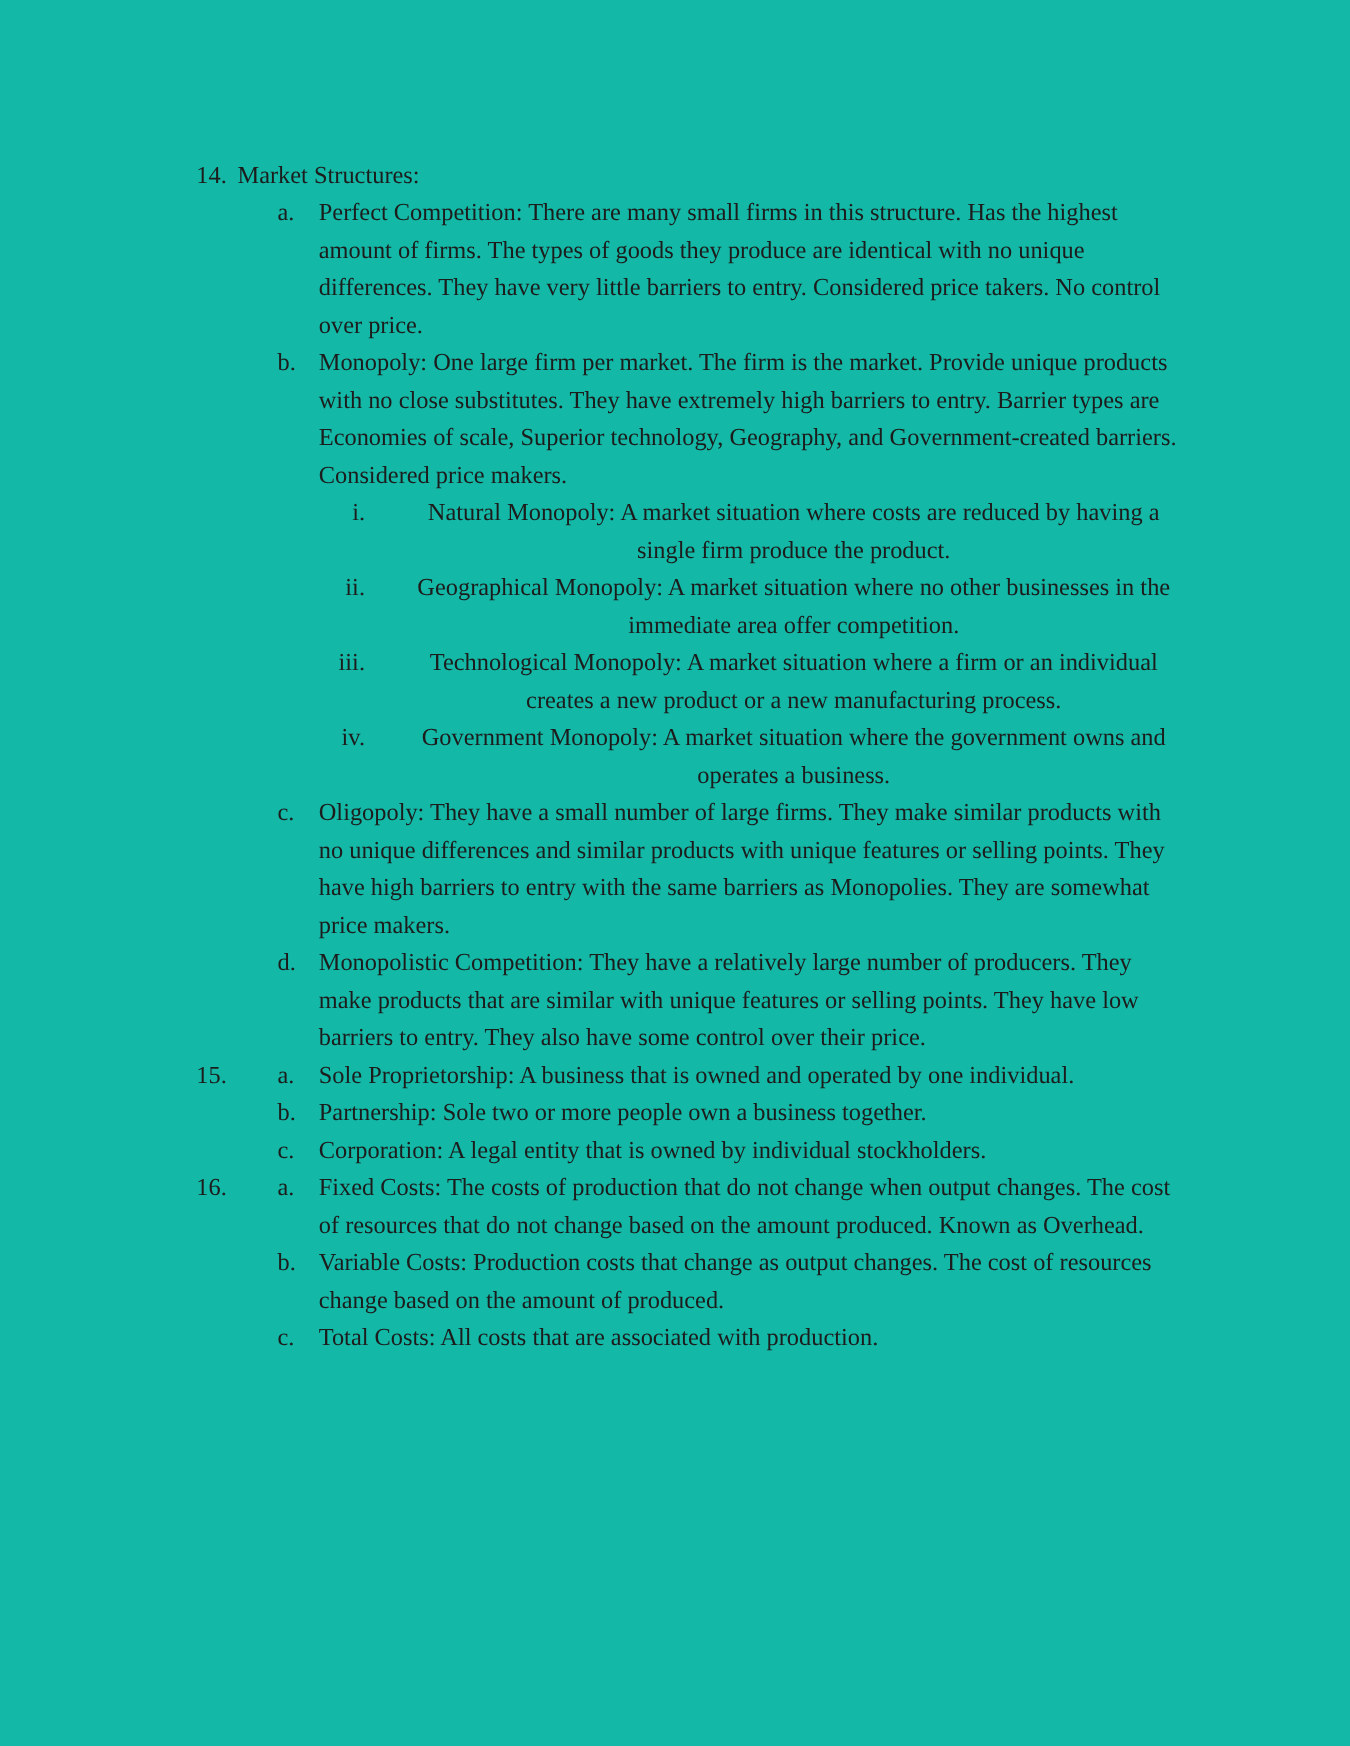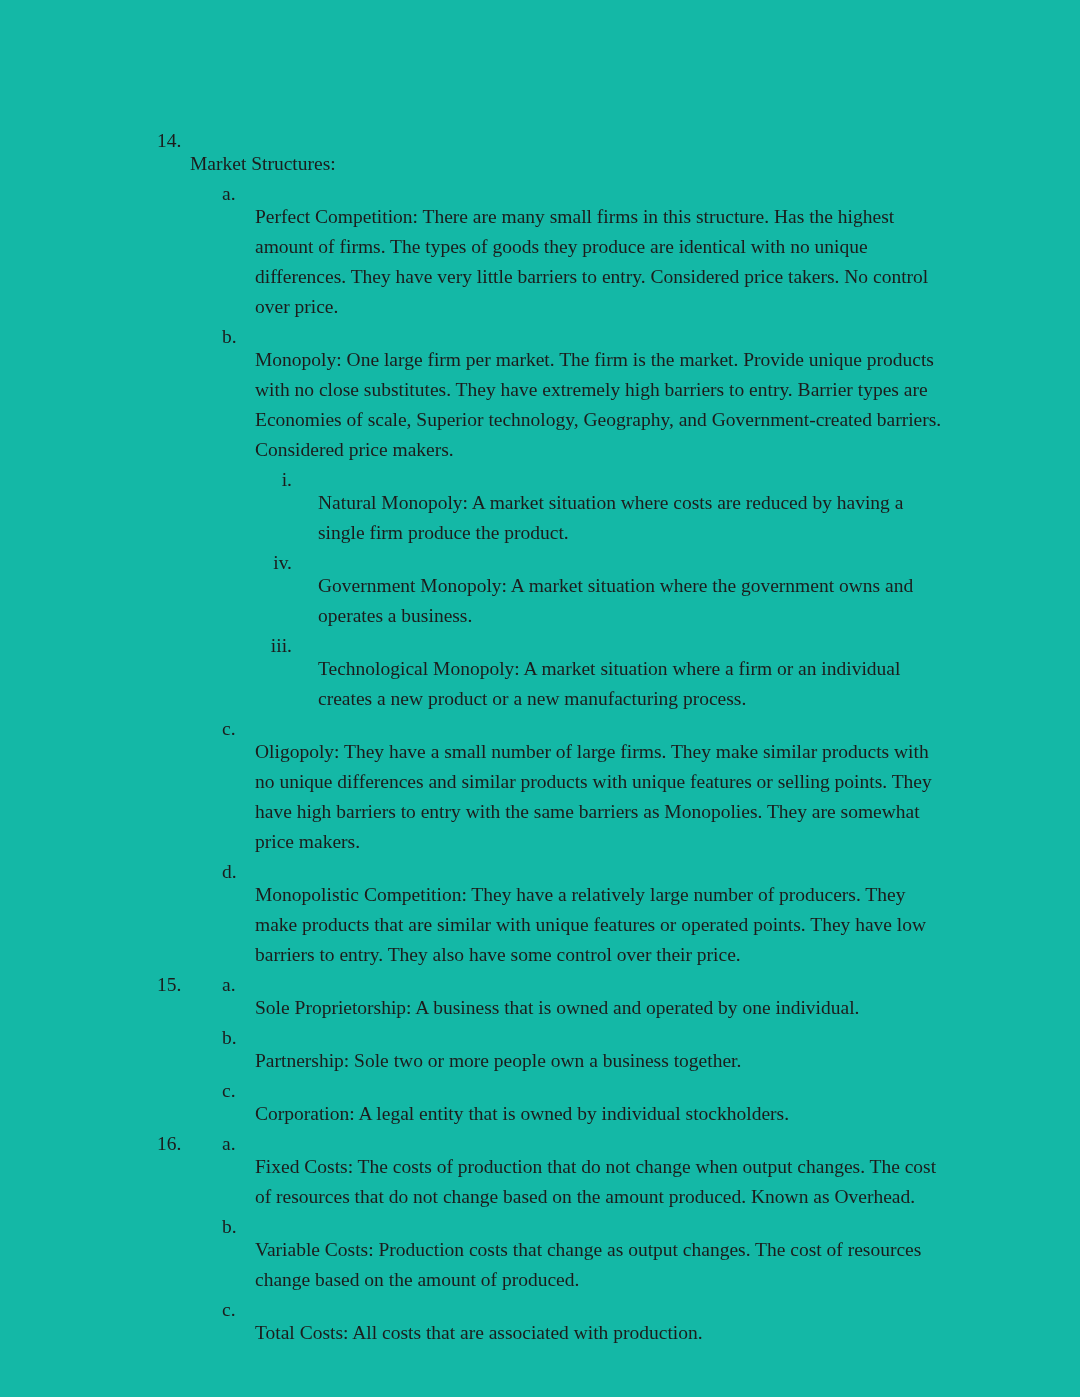--- a/index.html
+++ b/index.html
@@ -28,22 +28,22 @@
   .m2 { flex: 0 0 33px; }
   .b2 { flex: 1; min-width: 0; }
   .l3 { margin-left: 7px; }
   .m3 {
     flex: 0 0 56px;
     box-sizing: border-box;
     padding-right: 26px;
     text-align: right;
     white-space: nowrap;
   }
-  .b3 { flex: 1; min-width: 0; }
-  .txt, .t1 { overflow-wrap: break-word; margin-top: 23px; }
+  .b3 { flex: 1; min-width: 0; text-align: center; }
+  .txt, .t1 { overflow-wrap: break-word; }
 </style>
 </head>
 <body>
 
 <div class="page">
 
   <section class="l1">
     <span class="m1">14.</span>
     <div class="b1">
       <div class="t1">Market Structures:</div>
@@ -58,41 +58,45 @@
       <div class="l2">
         <span class="m2">b.</span>
         <div class="b2">
           <div class="txt">Monopoly: One large firm per market. The firm is the market. Provide unique products with no close substitutes. They have extremely high barriers to entry. Barrier types are Economies of scale, Superior technology, Geography, and Government-created barriers. Considered price makers.</div>
 
           <div class="l3">
             <span class="m3">i.</span>
             <div class="b3 txt">Natural Monopoly: A market situation where costs are reduced by having a single firm produce the product.</div>
           </div>
           <div class="l3">
-            <span class="m3">iv.</span>
-            <div class="b3 txt">Government Monopoly: A market situation where the government owns and operates a business.</div>
+            <span class="m3">ii.</span>
+            <div class="b3 txt">Geographical Monopoly: A market situation where no other businesses in the immediate area offer competition.</div>
           </div>
           <div class="l3">
             <span class="m3">iii.</span>
             <div class="b3 txt">Technological Monopoly: A market situation where a firm or an individual creates a new product or a new manufacturing process.</div>
+          </div>
+          <div class="l3">
+            <span class="m3">iv.</span>
+            <div class="b3 txt">Government Monopoly: A market situation where the government owns and operates a business.</div>
           </div>
         </div>
       </div>
 
       <div class="l2">
         <span class="m2">c.</span>
         <div class="b2">
           <div class="txt">Oligopoly: They have a small number of large firms. They make similar products with no unique differences and similar products with unique features or selling points. They have high barriers to entry with the same barriers as Monopolies. They are somewhat price makers.</div>
         </div>
       </div>
 
       <div class="l2">
         <span class="m2">d.</span>
         <div class="b2">
-          <div class="txt">Monopolistic Competition: They have a relatively large number of producers. They make products that are similar with unique features or operated points. They have low barriers to entry. They also have some control over their price.</div>
+          <div class="txt">Monopolistic Competition: They have a relatively large number of producers. They make products that are similar with unique features or selling points. They have low barriers to entry. They also have some control over their price.</div>
         </div>
       </div>
     </div>
   </section>
 
   <section class="l1">
     <span class="m1">15.</span>
     <div class="b1">
 
       <div class="l2">

